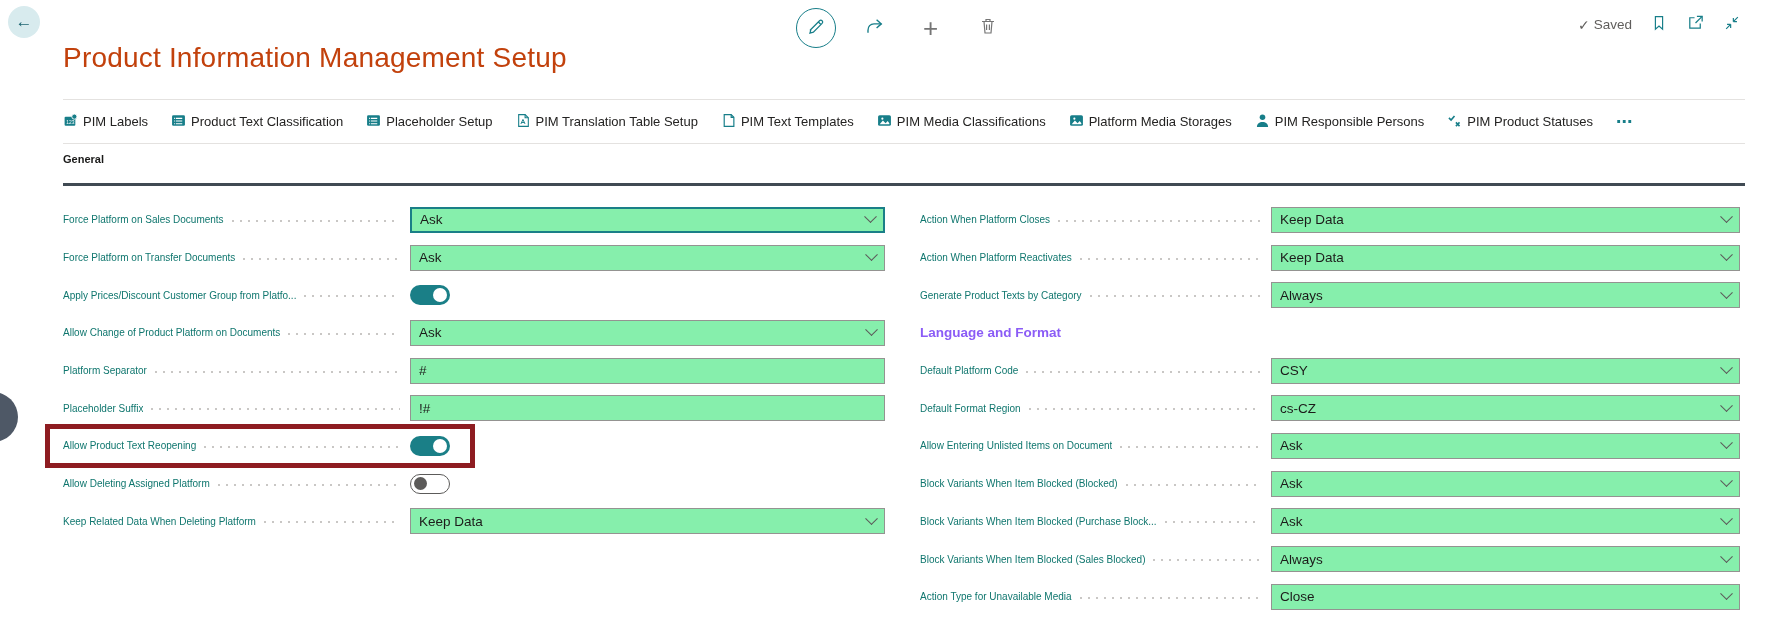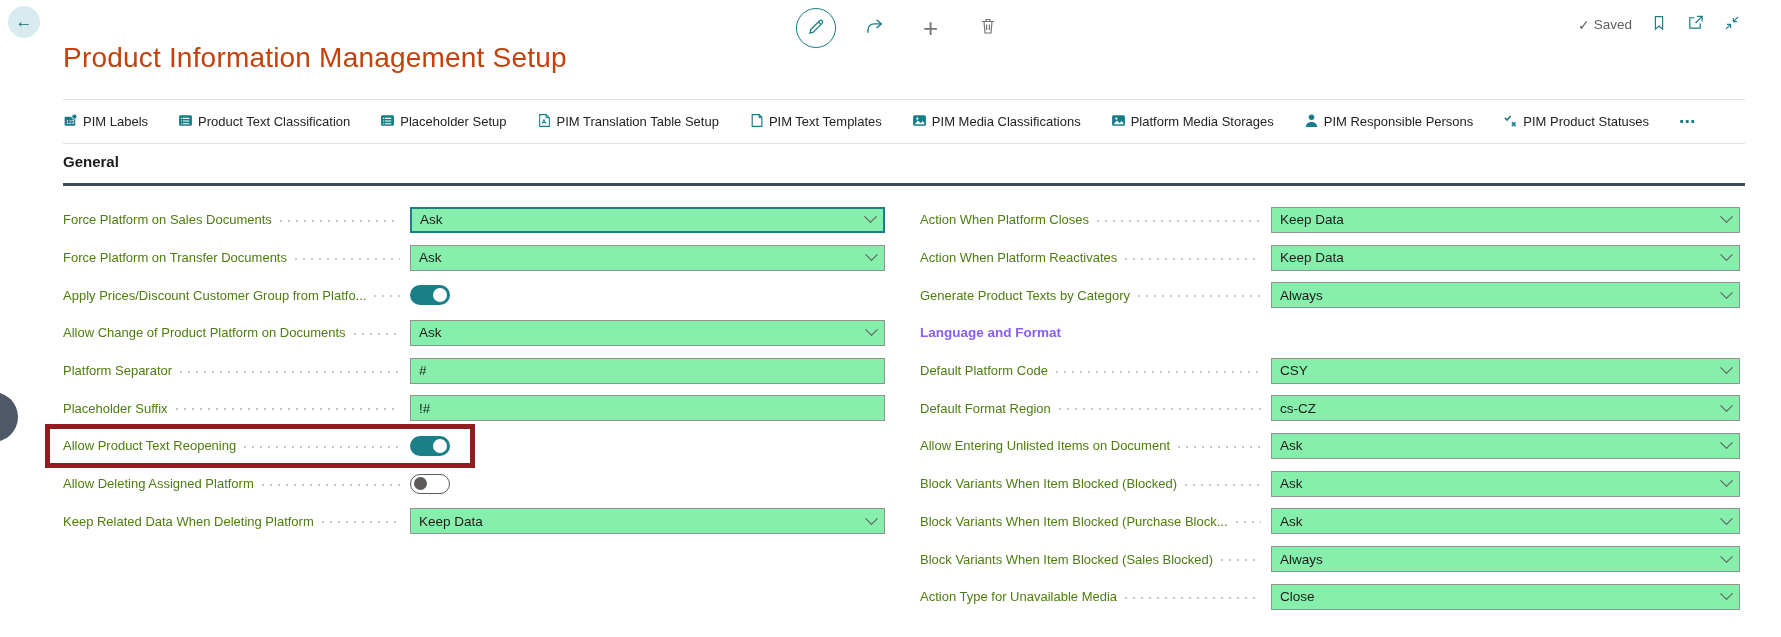--- a/index.html
+++ b/index.html
@@ -15,33 +15,33 @@
   .tool-btn{display:flex;align-items:center;justify-content:center;cursor:pointer;}
   .pencil-circle{width:38px;height:38px;border:1px solid #177e89;border-radius:50%;}
   .tb-gap28{margin-left:28px;} .tb-gap38{margin-left:38px;} .tb-gap40{margin-left:40px;}
   .plus-glyph{font-size:26px;font-weight:300;color:#757575;line-height:20px;}
   .save-area{position:absolute;left:1578px;top:13px;display:flex;align-items:center;gap:18px;}
   .saved-label{display:flex;align-items:center;gap:4px;color:#605e5c;font-size:13.5px;}
   .saved-label .chk{font-size:14px;color:#605e5c;}
   
   .page-title{position:absolute;left:63px;top:42px;font-size:28px;font-weight:300;color:#c2410c;letter-spacing:.2px;}
   .hline{position:absolute;left:63px;right:36px;height:1px;background:#e4e2e0;}
-  .menu-bar{position:absolute;left:63px;right:36px;top:100px;height:43px;display:flex;align-items:center;gap:30px;}
+  .menu-bar{position:absolute;left:63px;right:36px;top:100px;height:43px;display:flex;align-items:center;gap:23px;}
   .menu-item{display:flex;align-items:center;gap:5px;font-size:13px;color:#242322;cursor:pointer;white-space:nowrap;}
   .menu-item svg{flex:none;}
   .menu-more{color:#177e89;font-size:16px;font-weight:700;cursor:pointer;letter-spacing:1px;}
   
-  .section-title{position:absolute;left:63px;top:153px;font-size:15px;font-weight:600;color:#1a1a19;}
+  .section-title{position:absolute;left:63px;top:153px;font-size:11px;font-weight:600;color:#1a1a19;}
   .section-underline{position:absolute;left:63px;right:36px;top:183px;height:3px;background:#404a53;}
   
   .col{position:absolute;top:201px;}
   .col-left{left:63px;width:822px;}
   .col-right{left:920px;width:820px;}
   .row{height:37.7px;display:flex;align-items:center;position:relative;}
-  .lbl{font-size:13px;color:#4d7c0f;white-space:nowrap;overflow:hidden;flex:0 1 auto;}
+  .lbl{font-size:10px;color:#0f766e;white-space:nowrap;overflow:hidden;flex:0 1 auto;}
   .dots{flex:1 1 auto;height:2px;margin:2px 10px 0 8px;
     background-image:repeating-linear-gradient(to right,#c9c7c5 0 2px,transparent 2px 8px);}
   .ctrl{flex:0 0 auto;display:flex;align-items:center;}
   .col-left .ctrl{width:475px;}
   .col-right .ctrl{width:469px;}
   .box{height:26px;width:100%;border:1px solid #949391;display:flex;align-items:center;
     padding:0 8px;box-sizing:border-box;background:#86efac;cursor:text;}
   .box .val{font-size:13.5px;color:#1c1b1a;flex:1;white-space:nowrap;overflow:hidden;}
   .box.focused{border:2px solid #1a7f87;}
   .chev{width:8px;height:8px;border-right:1.4px solid #5c5b5a;border-bottom:1.4px solid #5c5b5a;

